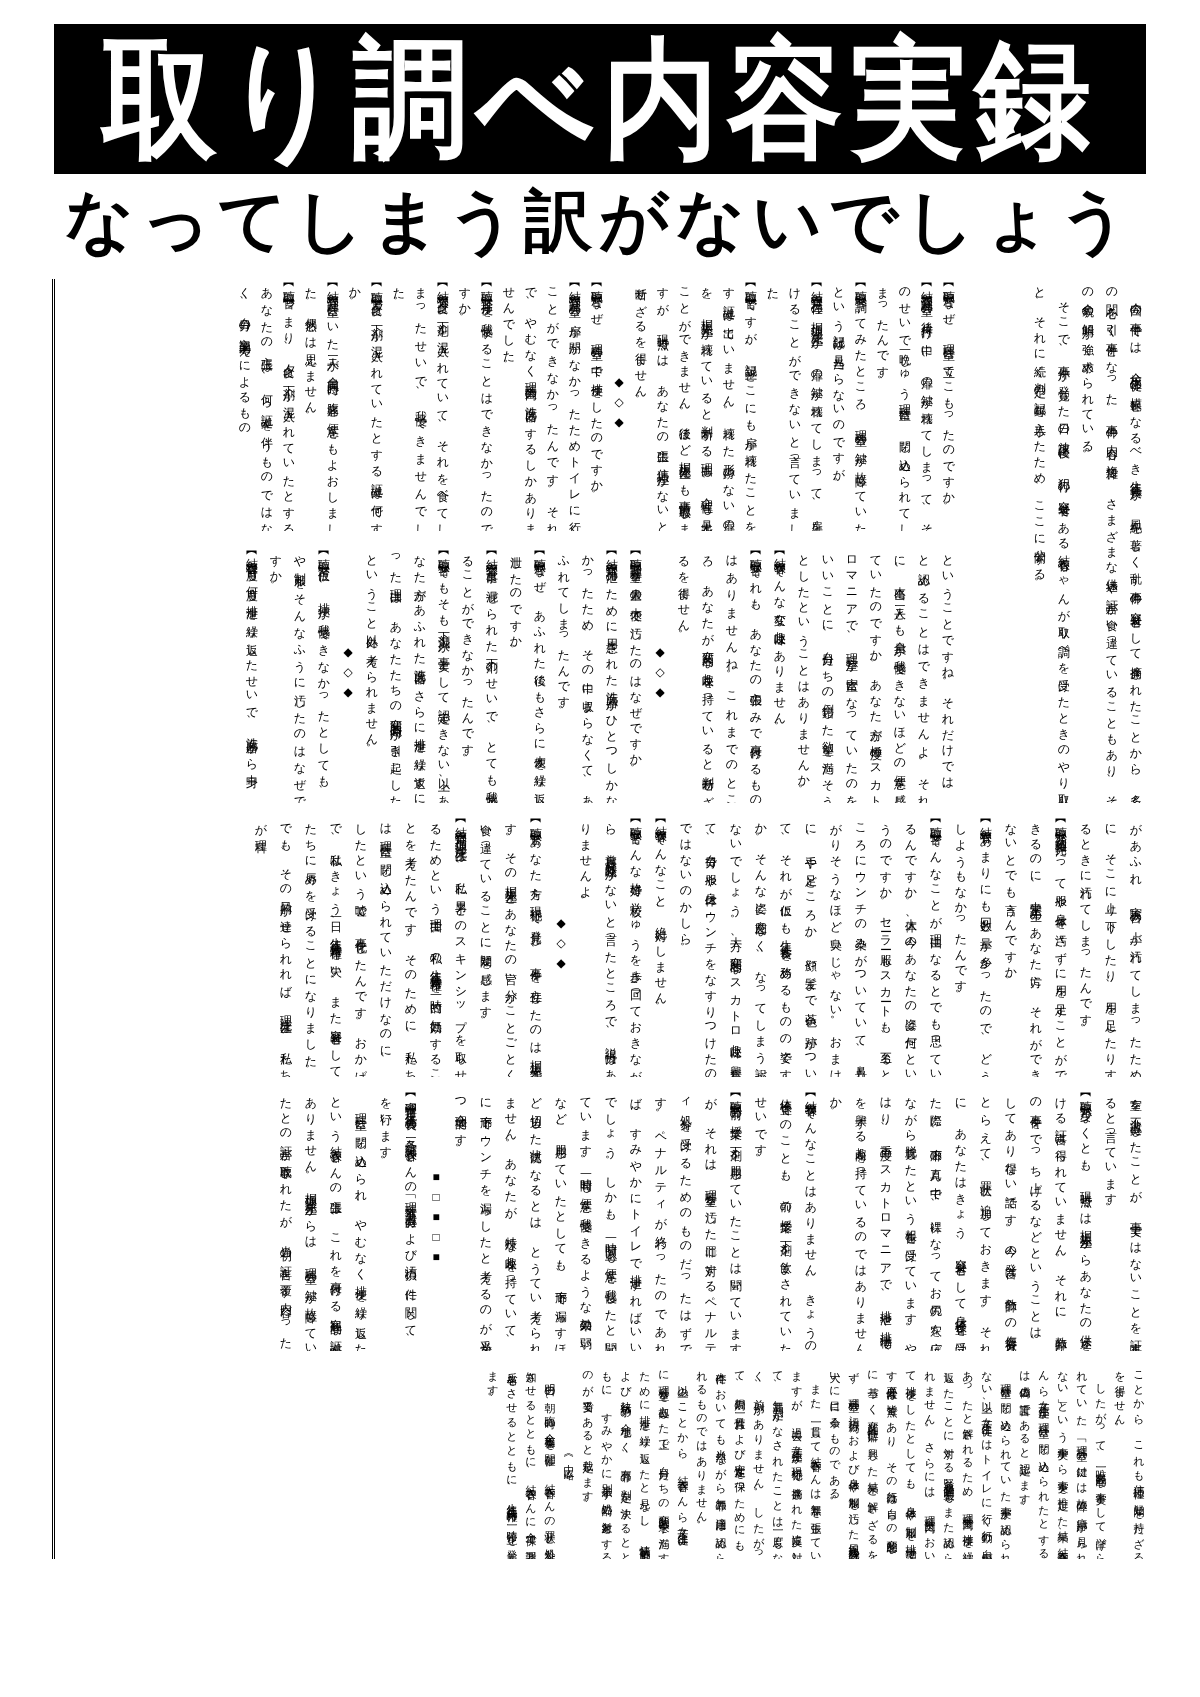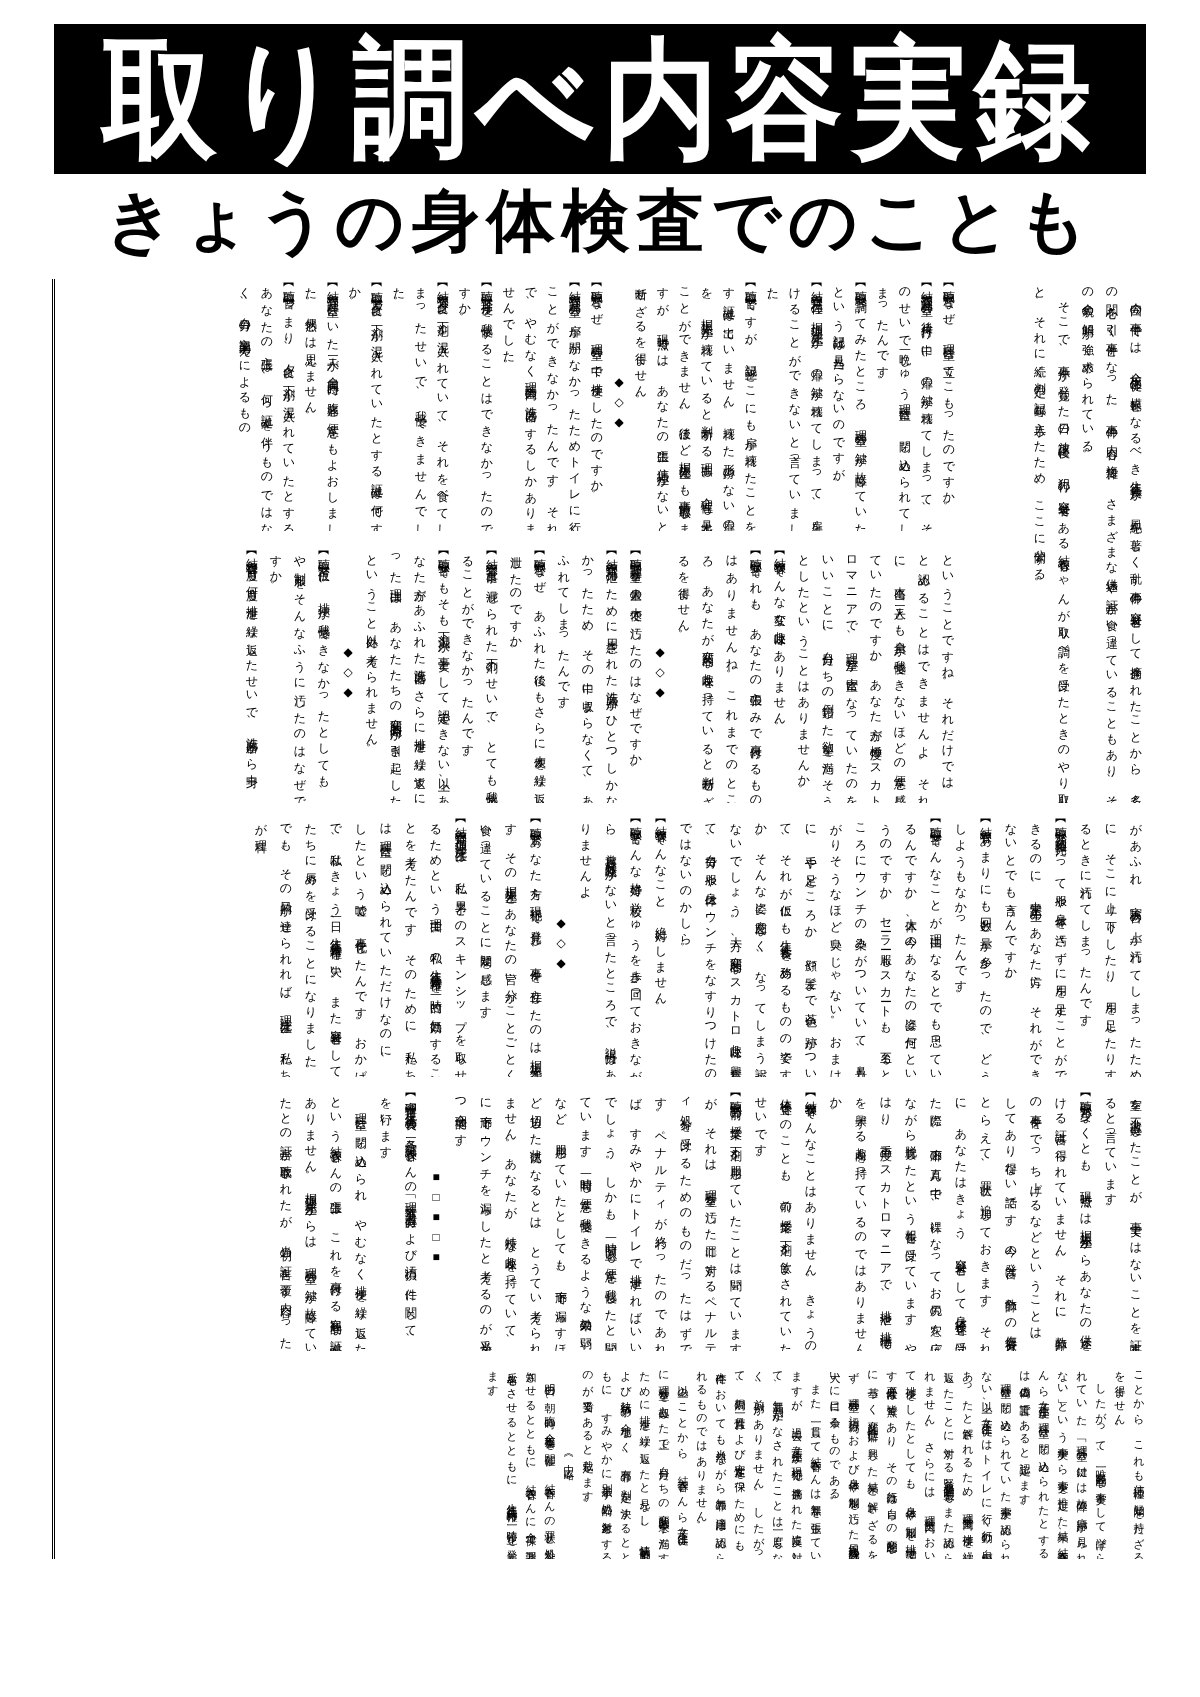--- a/index.html
+++ b/index.html
@@ -49,21 +49,21 @@
 </style>
 </head>
 <body>
 
 <div class="page">
 
   <div class="banner">
     <div class="t">取り調べ内容実録</div>
   </div>
 
-  <div class="subtitle">きょうの身体検査でのことも</div>
+  <div class="subtitle">なってしまう訳がないでしょう</div>
 
   <div class="content">
 
     <div class="top-zone">
       <div class="intro vtext">
           <p class="">　今回の事件では、全校生徒の模範となるべき生徒会長が、風紀を著しく乱す事件の容疑者として摘発されたことから、多くの関心を引く事件となった。事件の内容も複雑で、さまざまな供述や証言が食い違っていることもあり、その全貌の解明が強く求められている。</p>
           <p class="">　そこで、事件が発覚した日の放課後に、犯行の容疑者である結衣香ちゃんが取り調べを受けたときのやり取りと、それに続く判定の記録を入手したため、ここに公開する。</p>
         </div>
       <div class="rows-wrap">
         <div class="row1 vtext">

